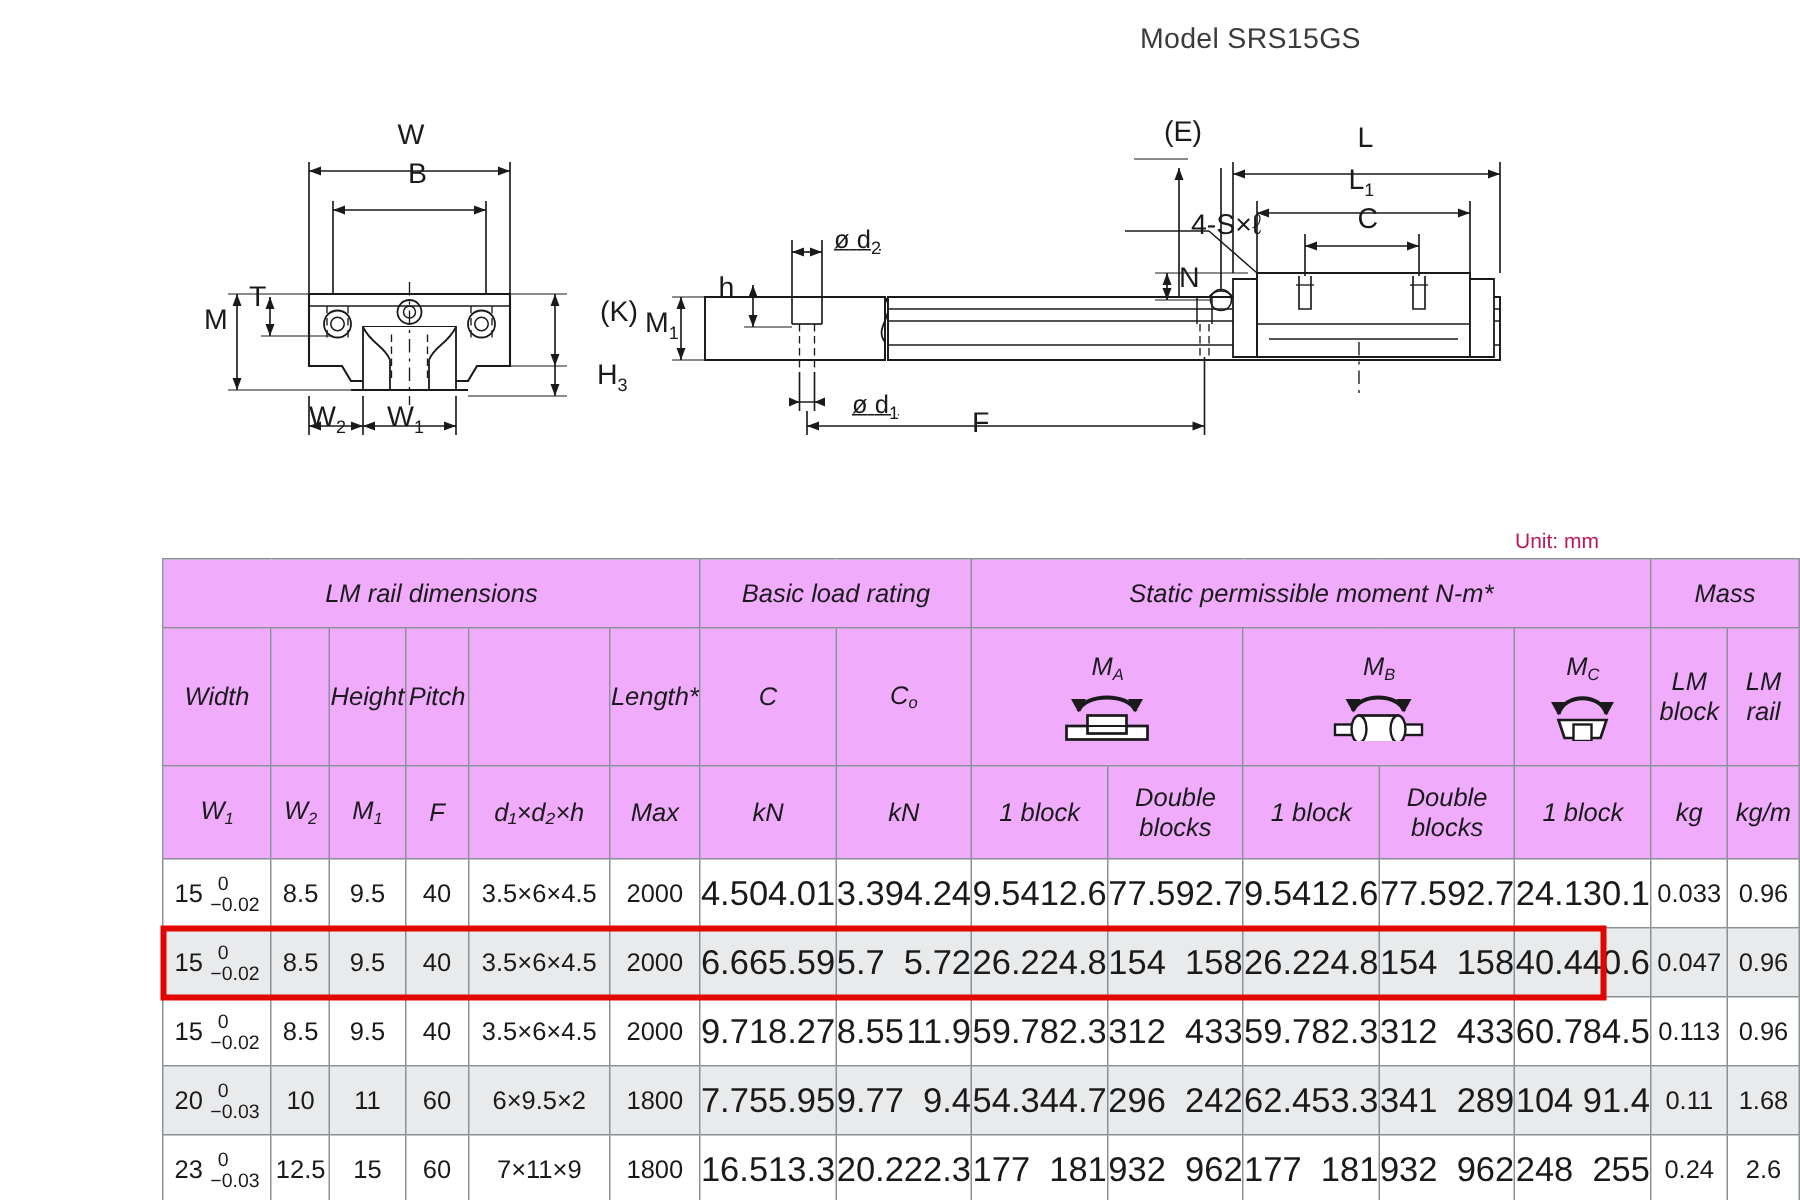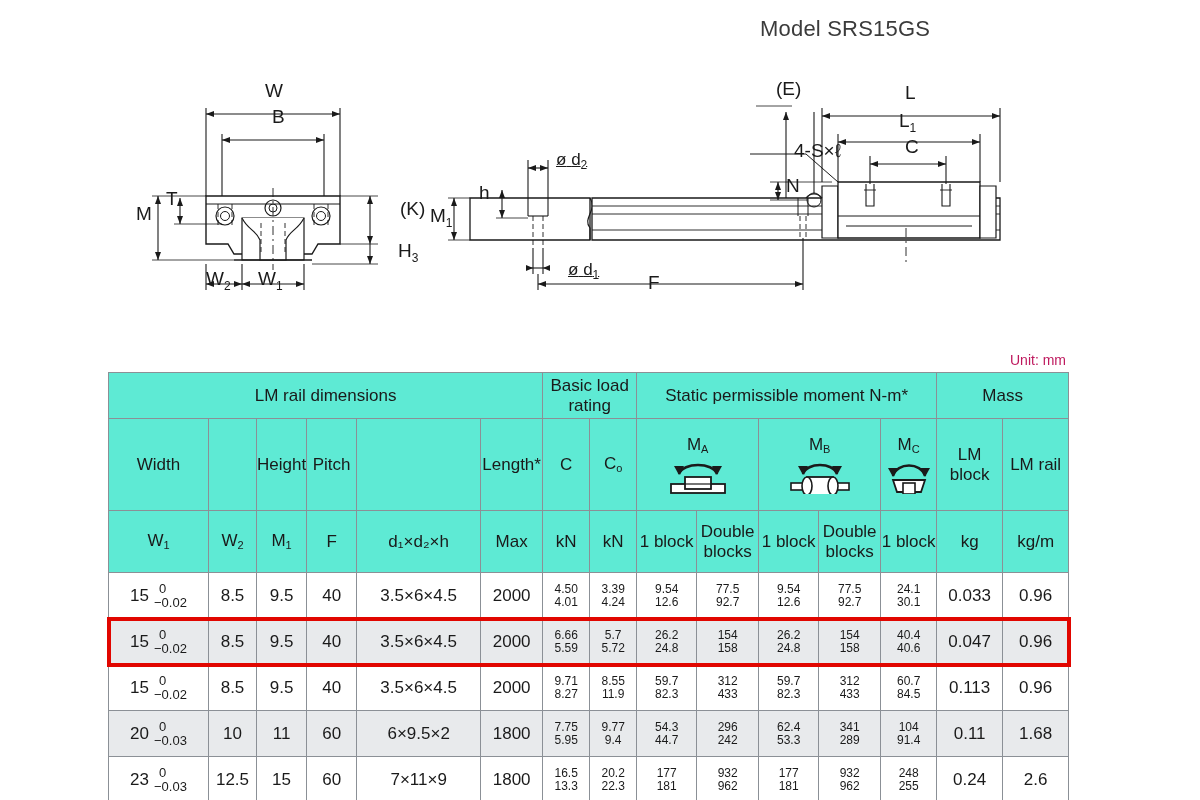--- a/index.html
+++ b/index.html
@@ -9,21 +9,21 @@
     font-family:"Liberation Sans",sans-serif;
     color:#231f20;
     overflow:hidden;
     position:relative;
   }
   .page{position:relative;width:1200px;height:800px;}
 
   
   .title-top{
     position:absolute;left:760px;top:16px;
-    font-size:22px;color:#3b3b3b;letter-spacing:.2px;
+    font-size:19px;color:#3b3b3b;letter-spacing:.2px;
   }
   .title-mid{
     position:absolute;left:608px;top:322px;
     font-size:19px;color:#3b3b3b;letter-spacing:.2px;
   }
   .unit-note{
     position:absolute;left:1010px;top:352px;
     font-size:14px;color:#be185d;
   }
 
@@ -47,37 +47,38 @@
     color:#1a1a1a;
   }
   table.spec th,table.spec td{
     border:1px solid #8b9096;
     text-align:center;
     vertical-align:middle;
     padding:0;
     background:#ffffff;
   }
   table.spec thead th{
-    background:#5eead4;
+    background:#f0abfc;
     font-weight:normal;
     font-size:17px;
     line-height:1.12;
+    font-style:italic;
   }
   .hdr-grp{height:46px;}
   .hdr-mid{height:92px;}
   .hdr-sub{height:62px;}
   .sub{font-size:11px;vertical-align:-3px;}
 
   tbody tr{height:46px;}
   tbody tr.alt td{background:#e8eaec;}
 
   .two-line{
-    display:flex;flex-direction:column;
-    justify-content:flex-start;line-height:1.06;
-    font-size:12px;
+    display:flex;flex-direction:row;
+    justify-content:space-between;line-height:1.06;
+    font-size:23px;
   }
   .tol{
     display:inline-flex;align-items:center;
     justify-content:center;gap:5px;
   }
   .tol .stack{
     display:inline-flex;flex-direction:column;
     line-height:1.02;font-size:13px;text-align:left;
   }
   .tol .stack .hi{padding-left:5px;}

